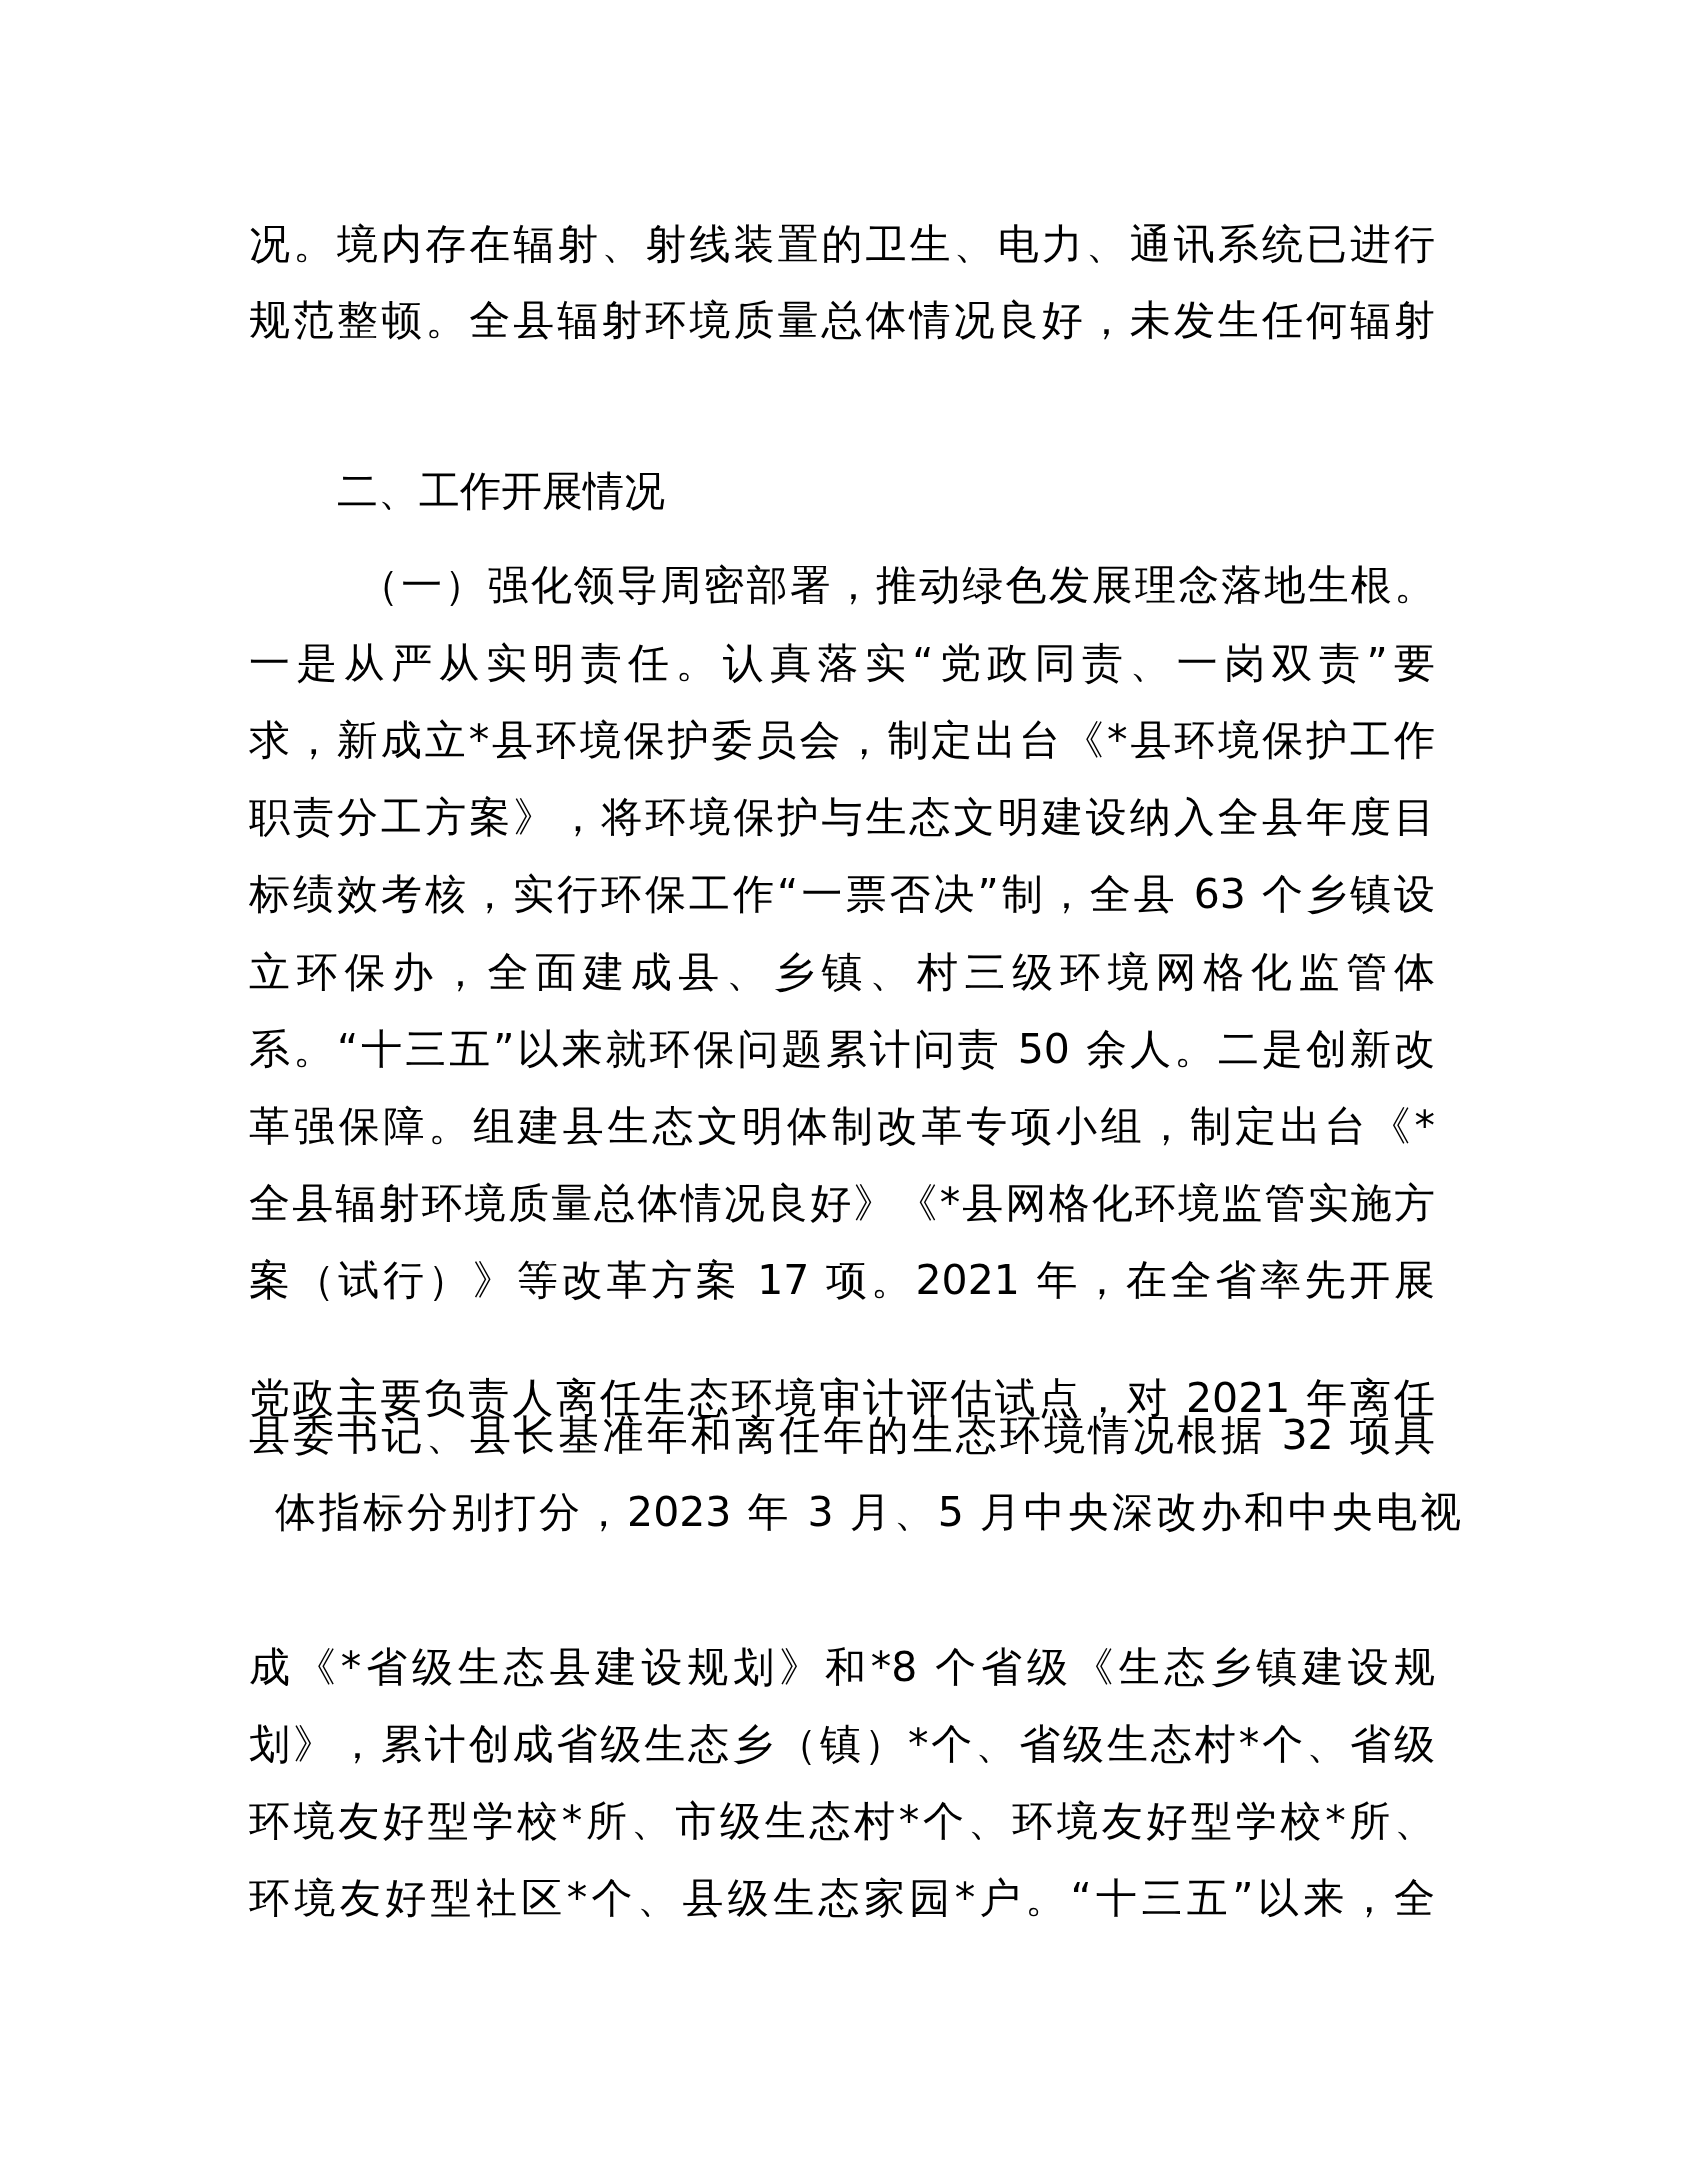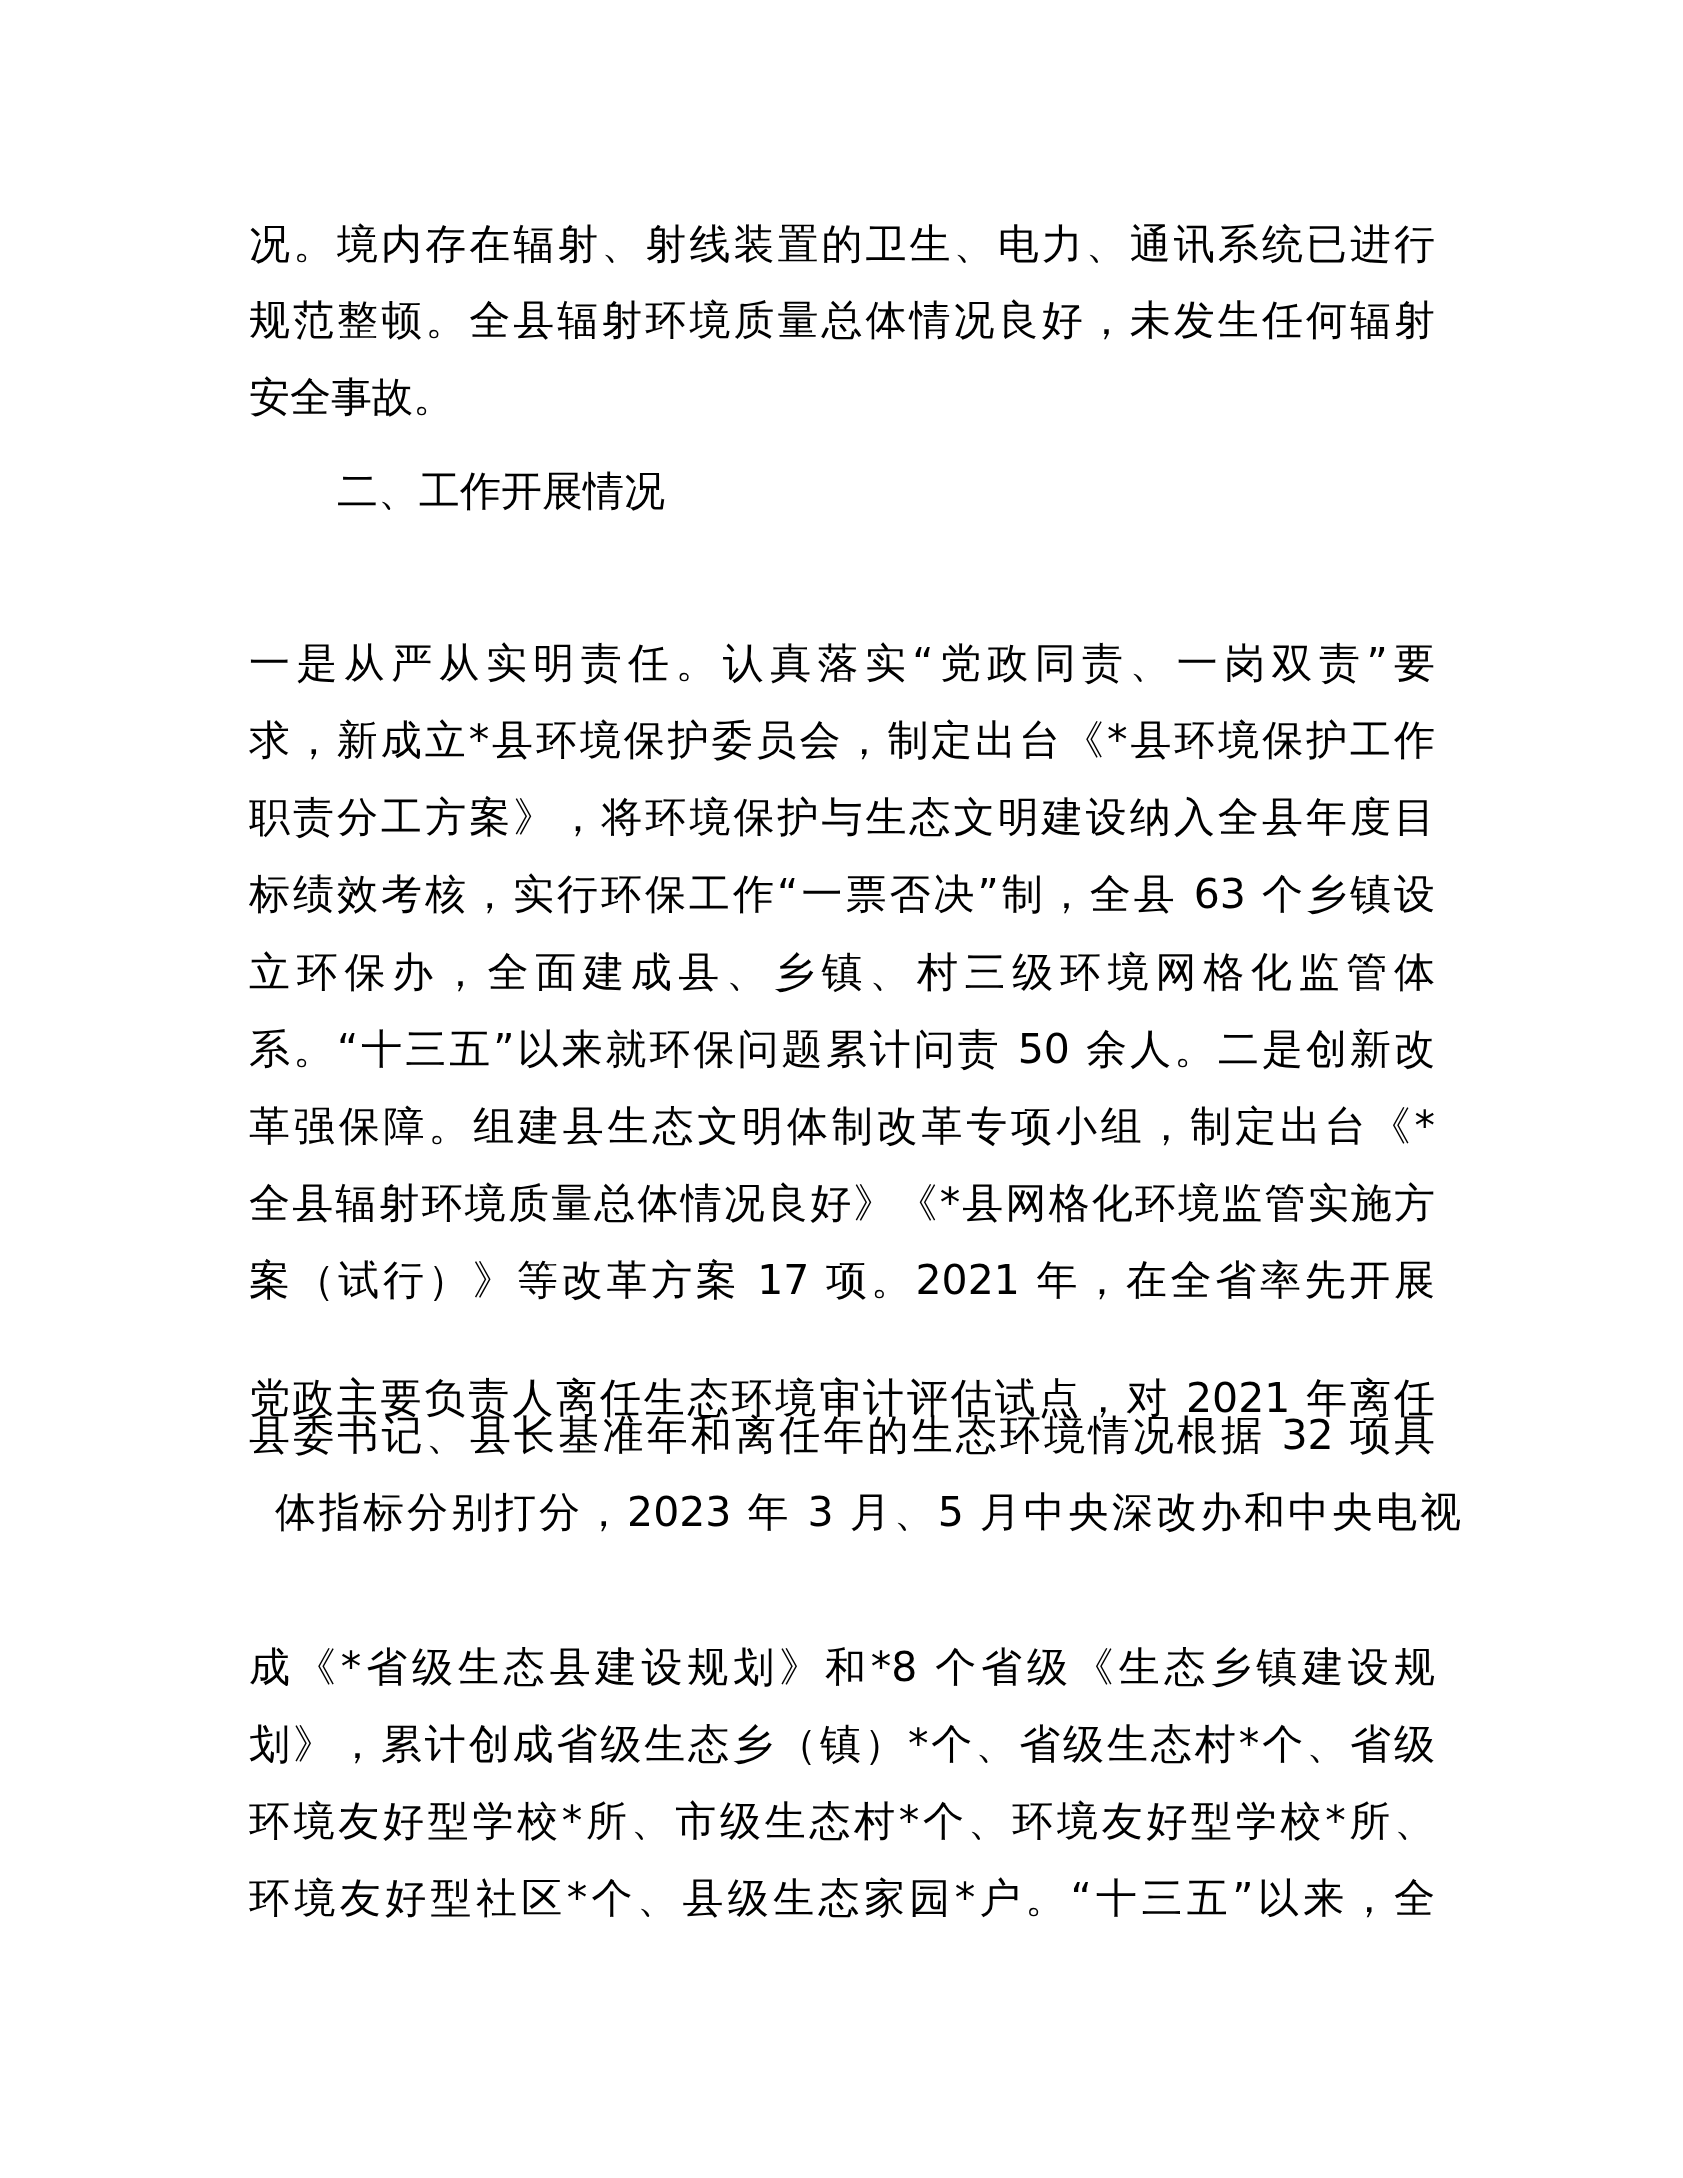--- a/index.html
+++ b/index.html
@@ -24,24 +24,24 @@
   .heading { left: 337px; width: auto; text-align-last: left; }
   .sub { left: 358px; width: 1077px; }
 </style>
 </head>
 <body>
 
 <div class="page">
 
   <div class="line" style="top:206px;">况。境内存在辐射、射线装置的卫生、电力、通讯系统已进行</div>
   <div class="line" style="top:282px;">规范整顿。全县辐射环境质量总体情况良好，未发生任何辐射</div>
-  <div class="line last" style="top:359px;">安全事故。</div>
 
   <div class="line heading" style="top:453px;">二、工作开展情况</div>
 
+  <div class="line sub" style="top:547px;">（一）强化领导周密部署，推动绿色发展理念落地生根。</div>
 
   <div class="line" style="top:625px;">一是从严从实明责任。认真落实“党政同责、一岗双责”要</div>
   <div class="line" style="top:702px;">求，新成立*县环境保护委员会，制定出台《*县环境保护工作</div>
   <div class="line" style="top:779px;">职责分工方案》，将环境保护与生态文明建设纳入全县年度目</div>
   <div class="line" style="top:856px;">标绩效考核，实行环保工作“一票否决”制，全县 63 个乡镇设</div>
   <div class="line" style="top:934px;">立环保办，全面建成县、乡镇、村三级环境网格化监管体</div>
   <div class="line" style="top:1011px;">系。“十三五”以来就环保问题累计问责 50 余人。二是创新改</div>
   <div class="line" style="top:1088px;">革强保障。组建县生态文明体制改革专项小组，制定出台《*</div>
   <div class="line" style="top:1165px;">全县辐射环境质量总体情况良好》《*县网格化环境监管实施方</div>
   <div class="line" style="top:1242px;">案（试行）》等改革方案 17 项。2021 年，在全省率先开展</div>

